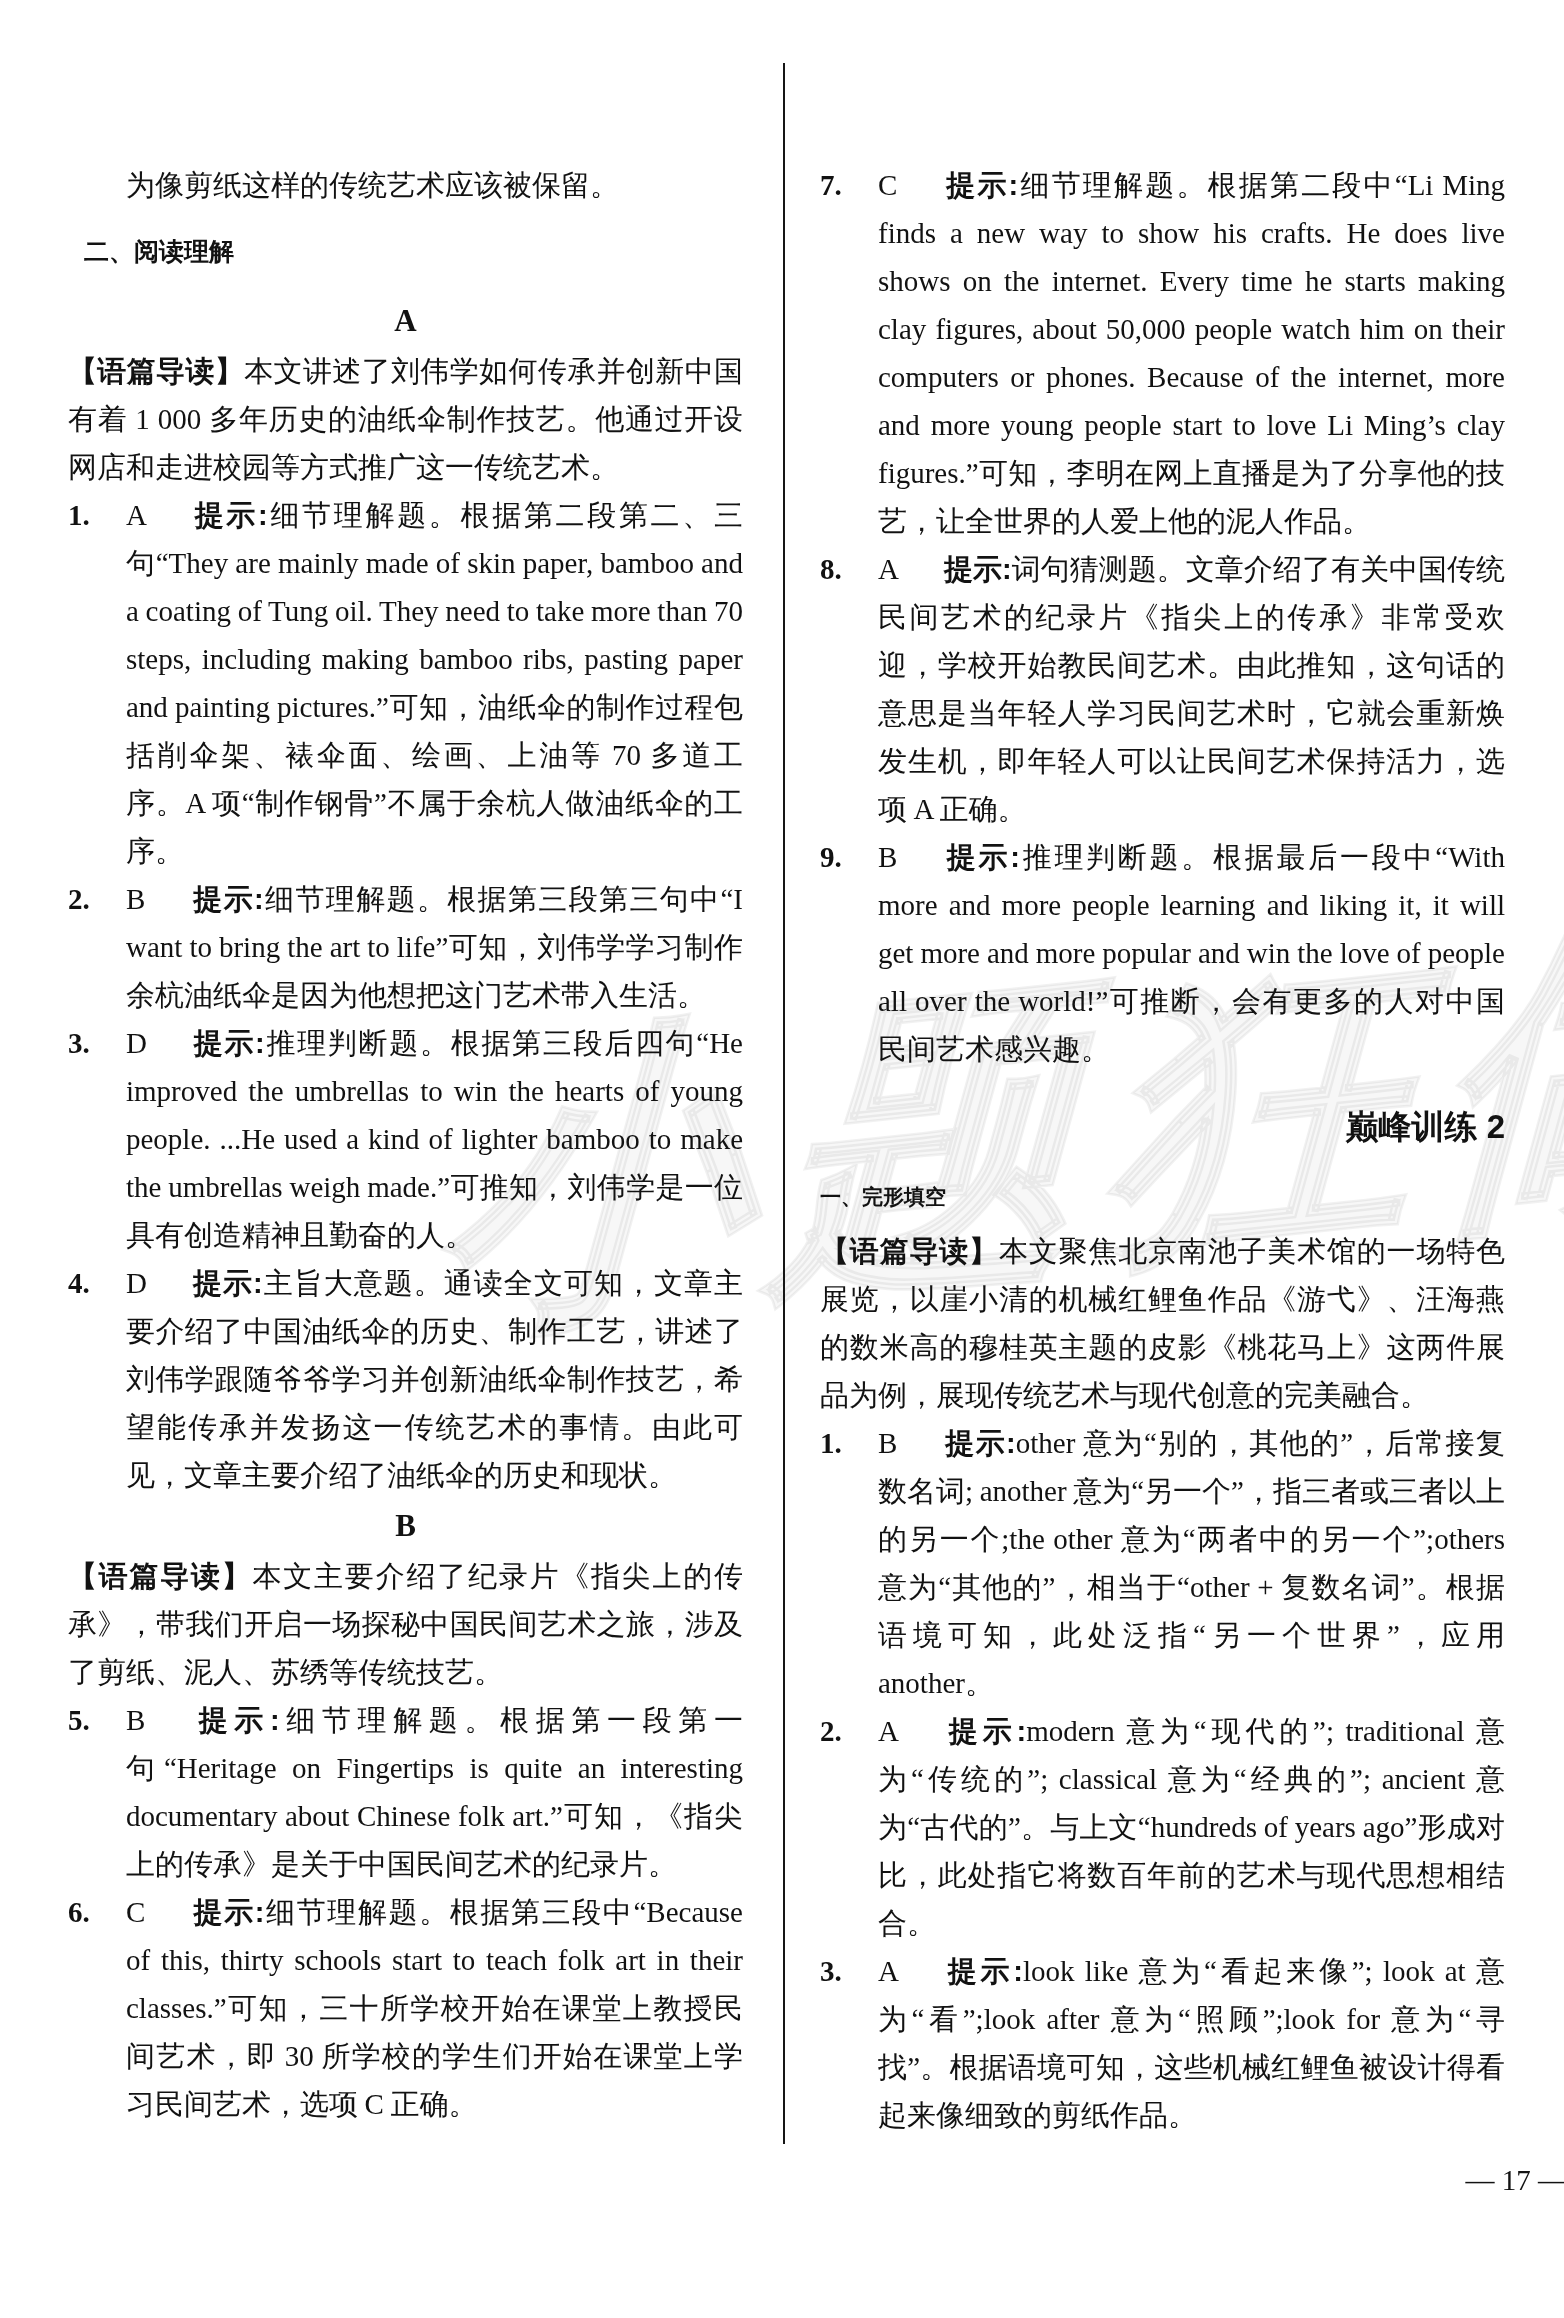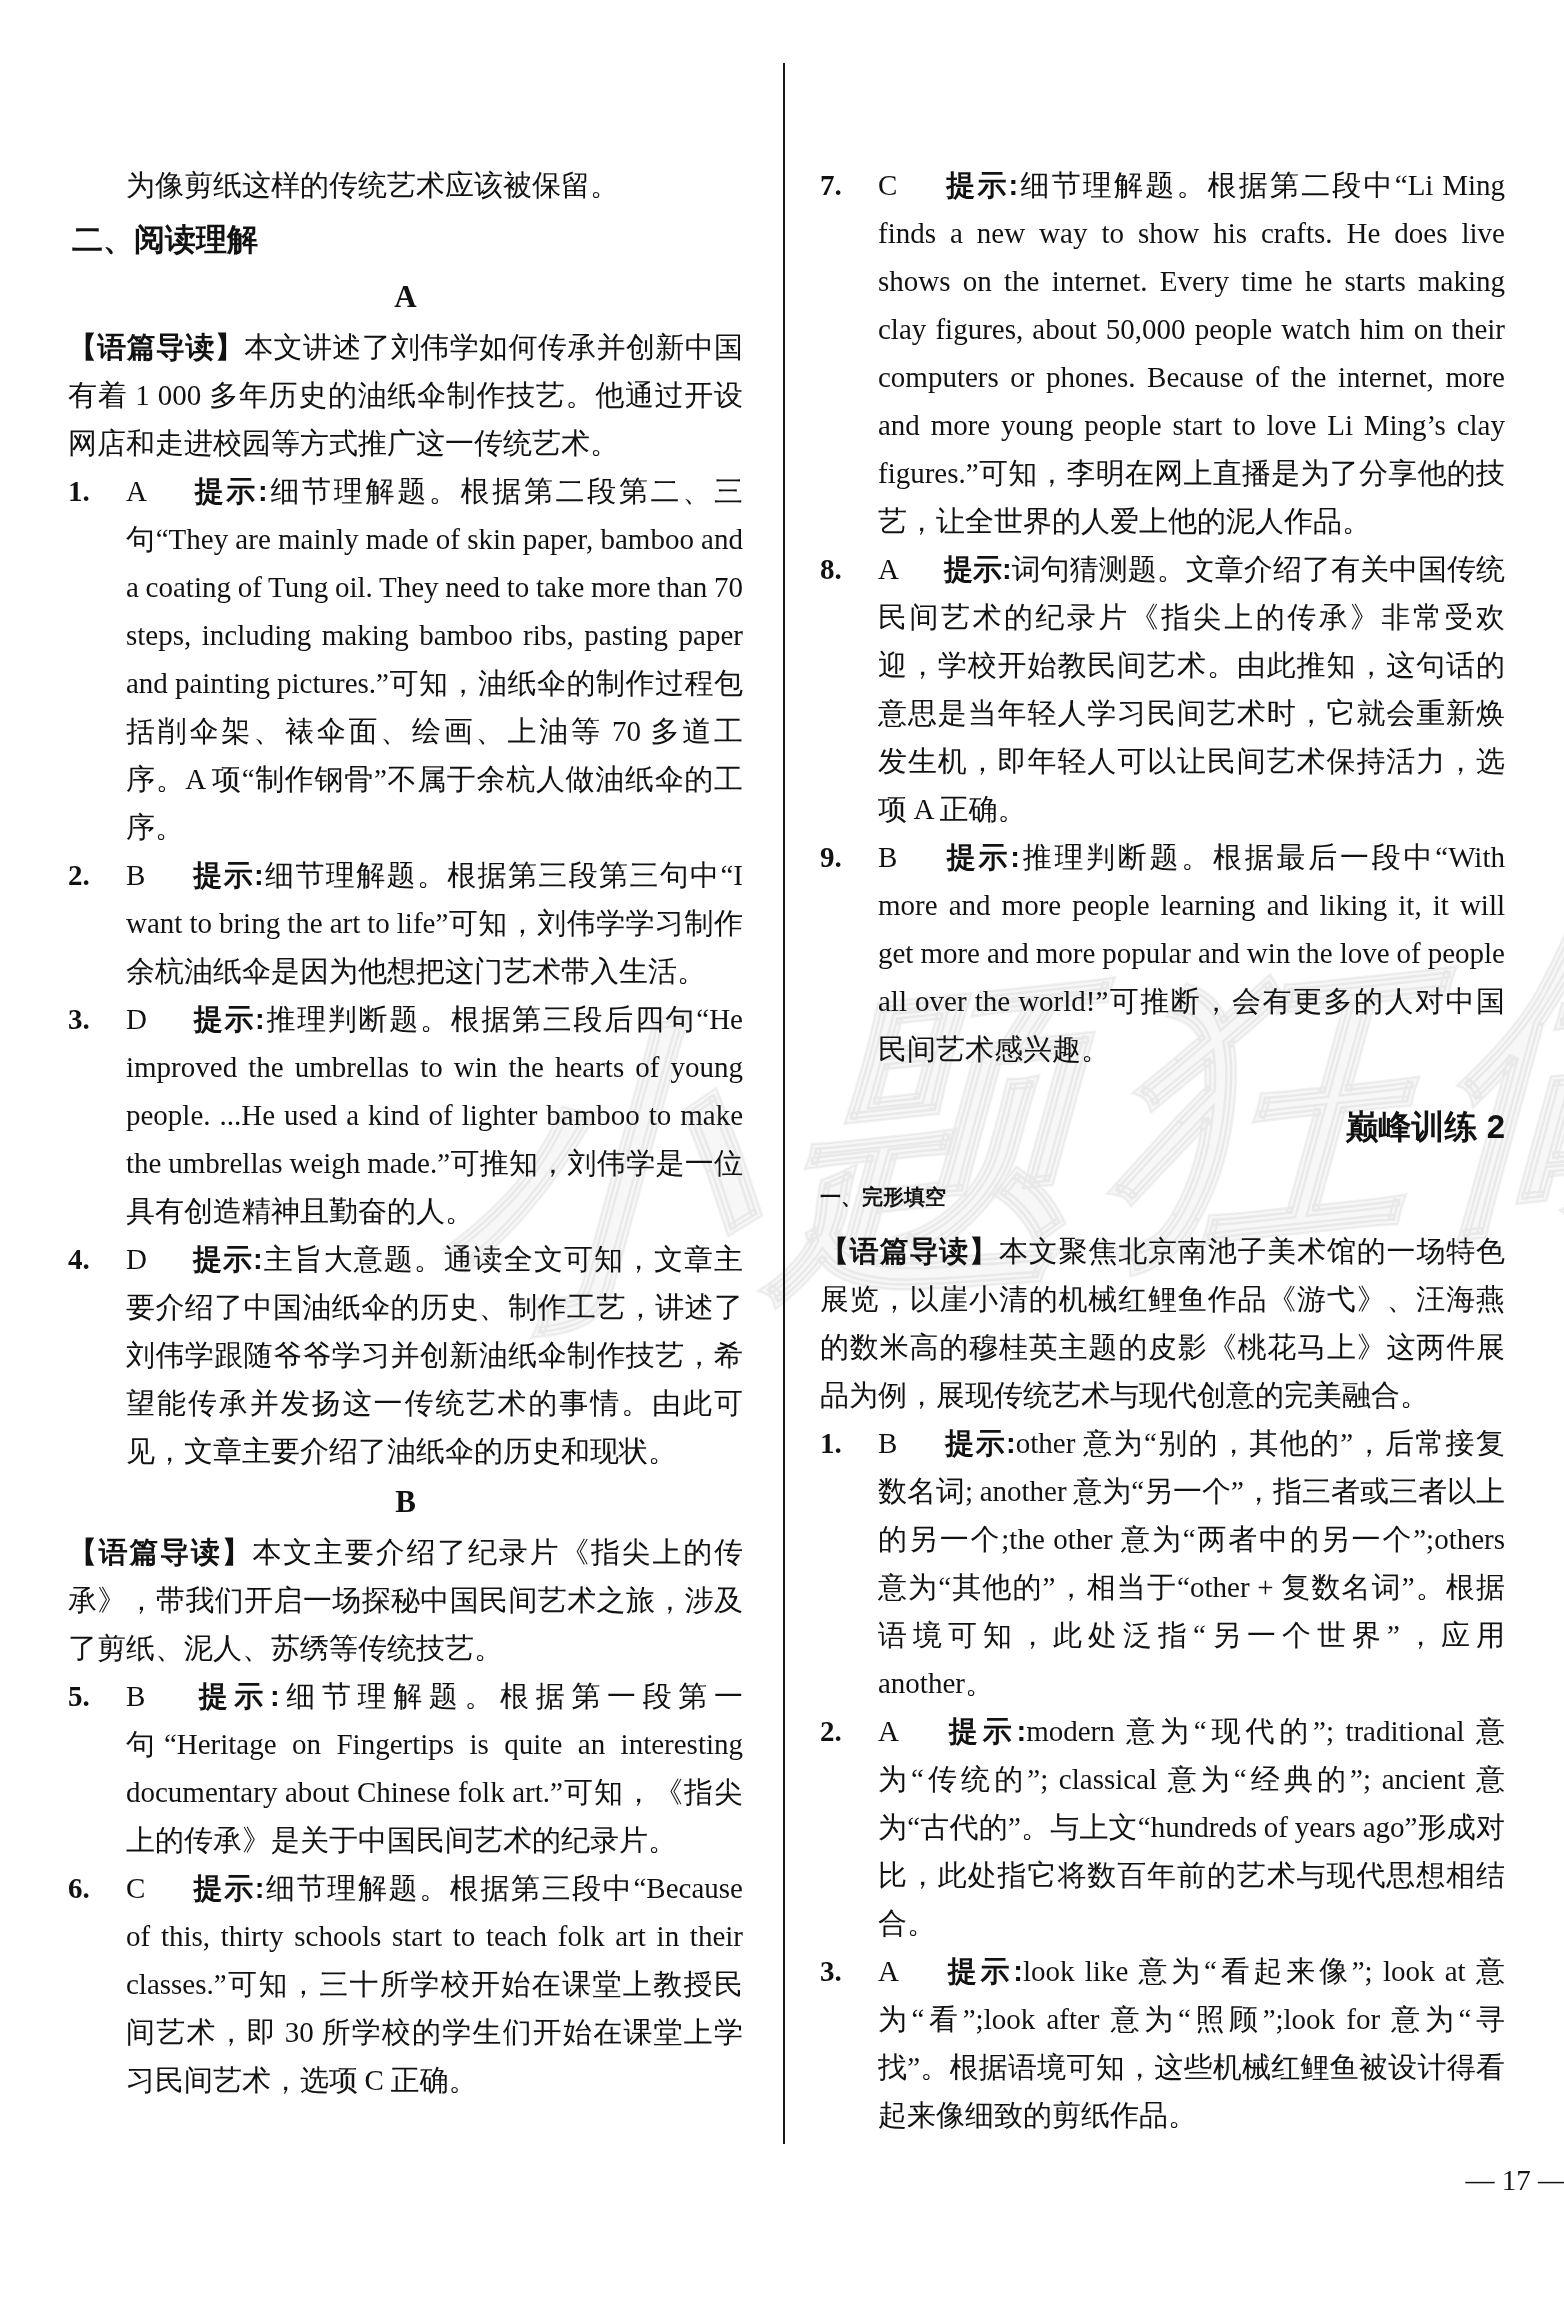--- a/index.html
+++ b/index.html
@@ -26,22 +26,22 @@
   .divider{
     position:absolute;left:783px;top:63px;
     width:2px;height:2081px;background:#151515;z-index:2;
   }
   .col{position:absolute;top:161px;z-index:1;}
   .col-left{left:68px;width:675px;}
   .col-right{left:820px;width:685px;}
   p,.item,.passage-label{margin:0;font-size:29px;line-height:48px;text-align:justify;}
   .carryover{padding-left:58px;}
   .sec-heading{
-    margin:4px;font-family:"Liberation Sans","DejaVu Sans",sans-serif;
-    font-weight:700;font-size:31px;line-height:53px;text-align:left;
+    margin:16px;font-family:"Liberation Sans","DejaVu Sans",sans-serif;
+    font-weight:700;font-size:25px;line-height:53px;text-align:left;
   }
   .passage-label{text-align:center;font-weight:700;font-size:31px;line-height:53px;}
   .intro .lead{font-family:Liberation Sans, sans-serif;font-weight:700;}
   .item{position:relative;padding-left:58px;word-spacing:-0.7px;}
   .item .num{position:absolute;left:0;top:0;font-weight:700;}
   .item .ans{display:inline-block;min-width:66px;}
   .item .tip{font-family:"Liberation Sans","DejaVu Sans",sans-serif;font-weight:700;}
   .training-title{
     margin:26px 0 0 0;text-align:right;
     font-family:"Liberation Sans","DejaVu Sans",sans-serif;

